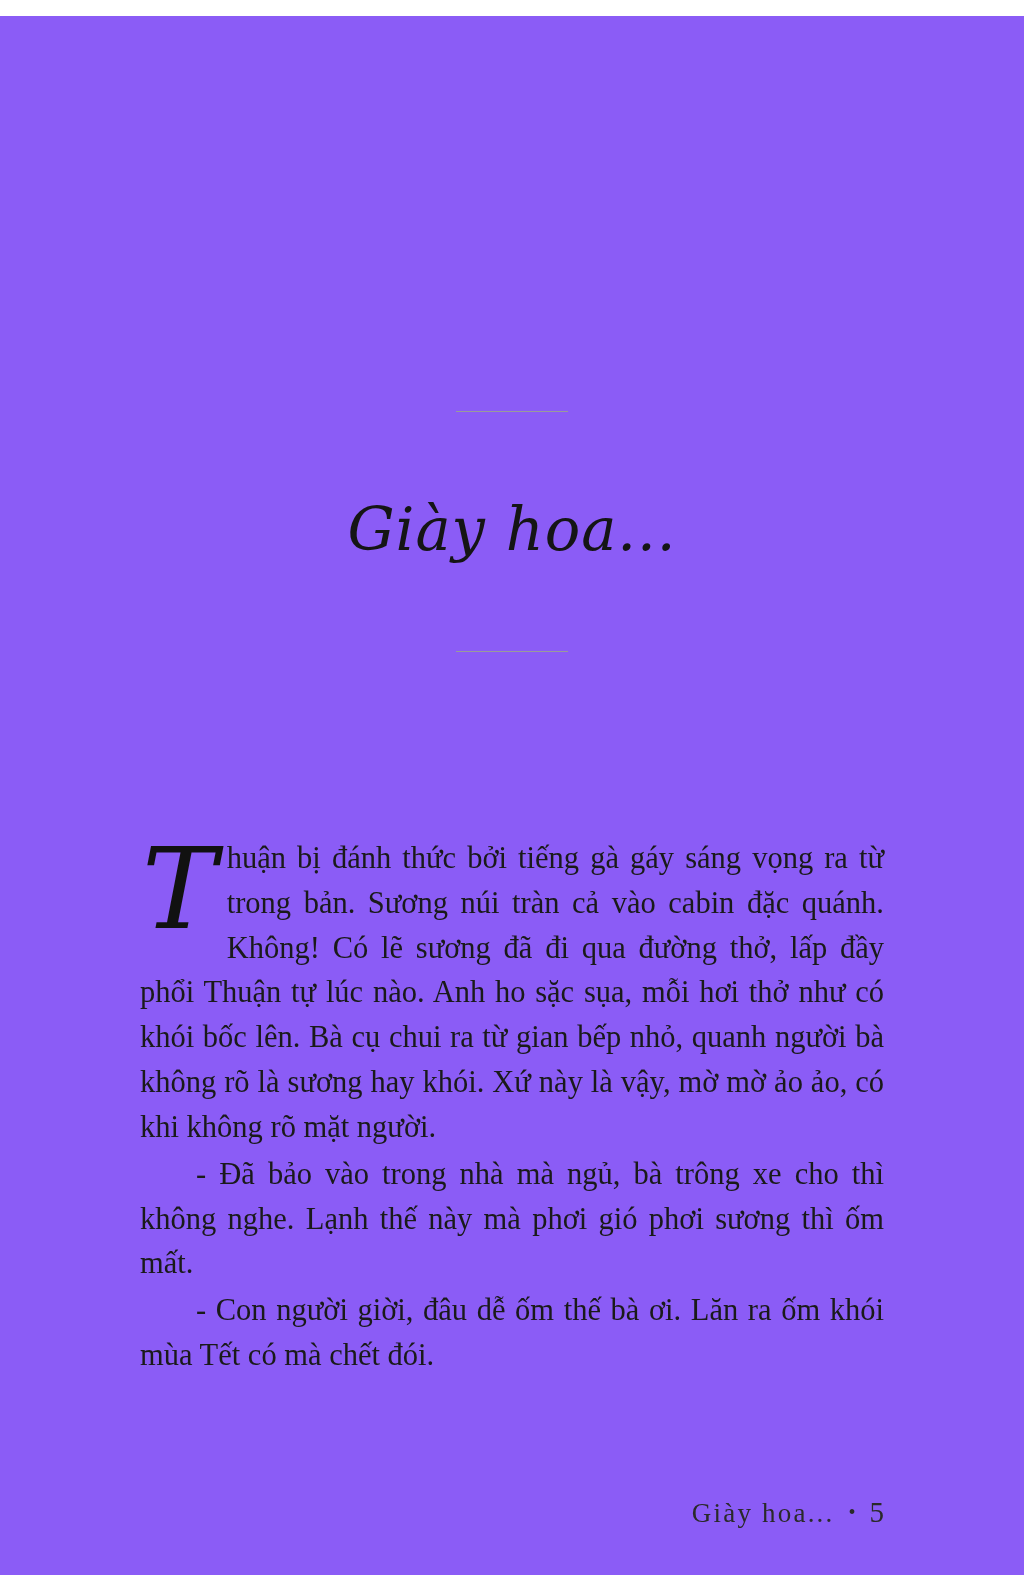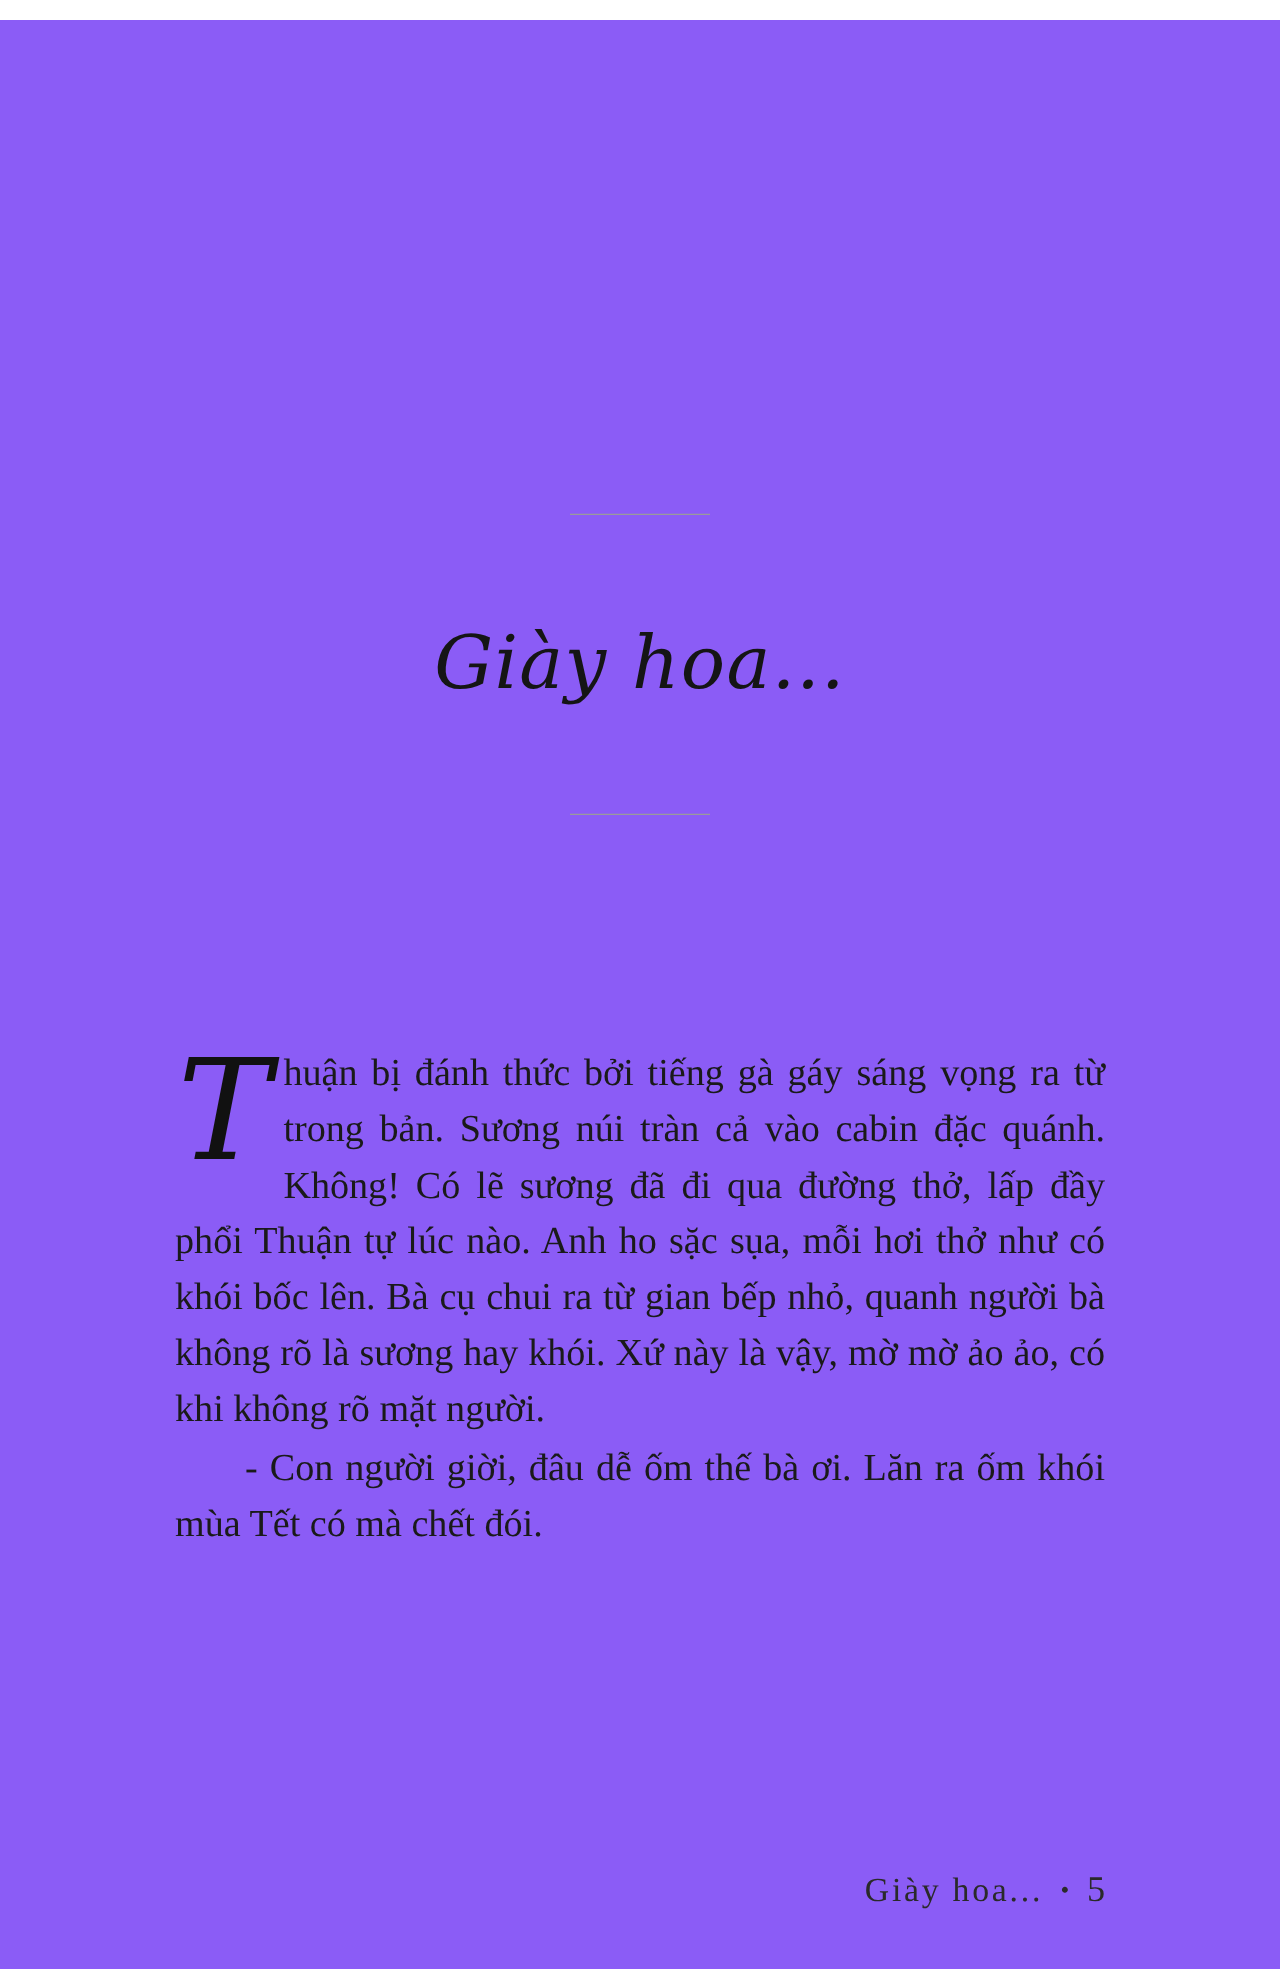--- a/index.html
+++ b/index.html
@@ -110,20 +110,21 @@
     <h1 class="chapter-title">Giày hoa...</h1>
     <div class="rule"></div>
   </div>
 
   <div class="body-col">
 
     <p class="para">
       <span class="dropcap">T</span><span>huận bị đánh thức bởi tiếng gà gáy sáng vọng ra từ trong bản. Sương núi tràn cả vào cabin đặc quánh. Không! Có lẽ sương đã đi qua đường thở, lấp đầy phổi Thuận tự lúc nào. Anh ho sặc sụa, mỗi hơi thở như có khói bốc lên. Bà cụ chui ra từ gian bếp nhỏ, quanh người bà không rõ là sương hay khói. Xứ này là vậy, mờ mờ ảo ảo, có khi không rõ mặt người.</span>
     </p>
 
+    <p class="para indent">- Đã bảo vào trong nhà mà ngủ, bà trông xe cho thì không nghe. Lạnh thế này mà phơi gió phơi sương thì ốm mất.</p>
 
     <p class="para indent">- Con người giời, đâu dễ ốm thế bà ơi. Lăn ra ốm khói mùa Tết có mà chết đói.</p>
 
   </div>
 
   <div class="footer">
     <span>Giày hoa...</span>
     <span class="dot">•</span>
     <span class="pageno">5</span>
   </div>

